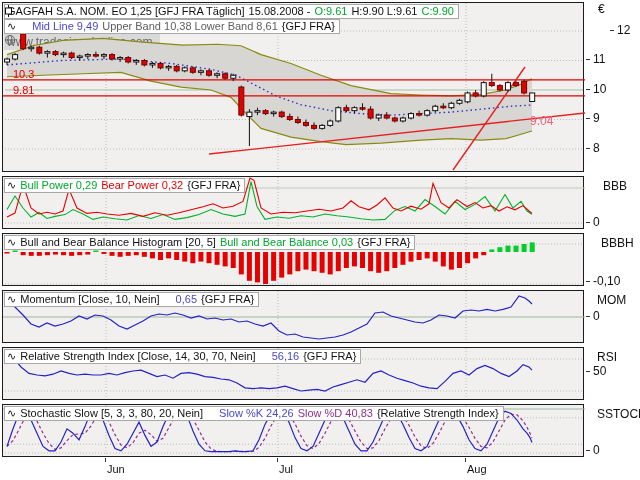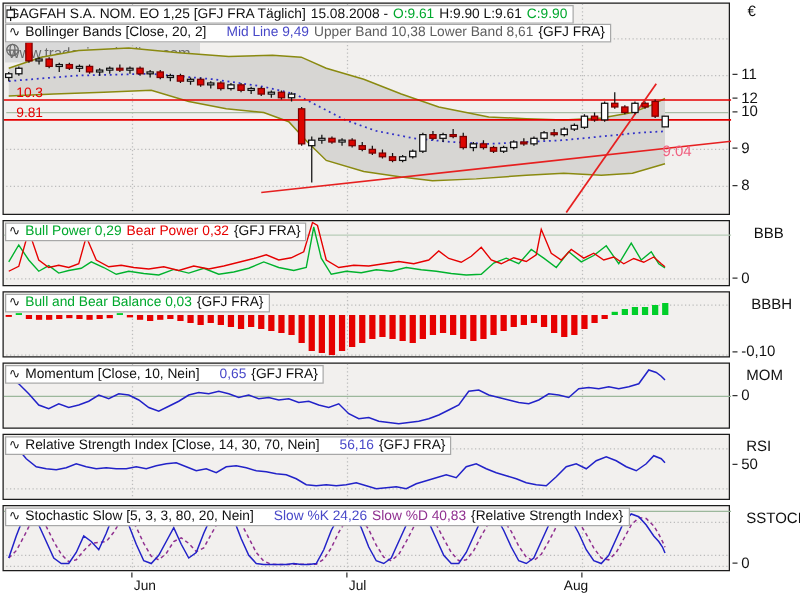--- a/index.html
+++ b/index.html
@@ -44,21 +44,20 @@
         <rect x="0.5" y="3" width="6" height="6" fill="#fff" stroke="#111"></rect>
       </svg>
       <span>GAGFAH S.A. NOM.  EO 1,25 [GFJ FRA  Täglich]</span>
       <span>15.08.2008 -</span>
       <span class="c-green">O:9.61</span>
       <span>H:9.90 L:9.61</span>
       <span class="c-green">C:9.90</span>
     </div>
     <div class="legend" style="left:1px;top:16px;">
       <span class="wv">∿</span>
-      <span>Bollinger Bands [Close, 20, 2]</span>
       <span class="c-blue">Mid Line 9,49</span>
       <span class="c-grey">Upper Band 10,38 Lower Band 8,61</span>
       <span>{GFJ FRA}</span>
     </div>
   <svg width="582" height="170">
         <line x1="103" y1="0" x2="103" y2="168" stroke="#bcbcbc" stroke-width="1" stroke-dasharray="1,2"></line>
         <line x1="275" y1="0" x2="275" y2="168" stroke="#bcbcbc" stroke-width="1" stroke-dasharray="1,2"></line>
         <line x1="463" y1="0" x2="463" y2="168" stroke="#bcbcbc" stroke-width="1" stroke-dasharray="1,2"></line>
         <line x1="2" y1="28" x2="580" y2="28" stroke="#bcbcbc" stroke-width="1" stroke-dasharray="1,2"></line>
         <line x1="2" y1="57.5" x2="580" y2="57.5" stroke="#bcbcbc" stroke-width="1" stroke-dasharray="1,2"></line>
@@ -225,20 +224,21 @@
         <line x1="2" y1="46" x2="580" y2="46" stroke="#bcbcbc" stroke-width="1" stroke-dasharray="1,2"></line>
         <line x1="0" y1="11" x2="582" y2="11" stroke="#b7cdb7" stroke-width="1"></line>
         <polyline points="4,32.5 12,19 20,31 28,40 36,35.5 44,41.5 52,39.4 62,37.6 70,32.5 80,37 90,42.4 100,40 112,41.8 124,43 136,38.5 148,41.5 160,37.6 172,42.4 184,40.6 196,37.6 208,32.5 220,37 232,39.4 242,37 248,4.600000000000001 254,29.5 262,42.4 274,40 286,41.2 298,38.8 310,40 322,37 334,38.8 346,40 358,41.8 370,43 382,42.4 392,33.4 402,29.5 412,34 422,22.599999999999998 432,29.5 442,37 452,24.400000000000002 462,32.5 472,27.4 482,19.6 492,34 502,17.5 510,31 518,24.400000000000002 524,34 529,37.3" fill="none" stroke="#00b22d" stroke-width="1.1"></polyline>
         <polyline points="4,40 12,36.1 20,7.600000000000001 28,31 36,37 44,35.2 52,37 60,34 66,12.399999999999999 74,31 84,36.4 94,35.2 104,37 116,38.2 128,36.4 140,39.4 152,35.8 164,38.2 176,35.8 188,32.8 200,29.799999999999997 210,26.8 220,31 230,29.2 240,24.400000000000002 247,1 251,3.4000000000000057 258,31 268,37 280,35.2 292,35.8 304,34 316,32.2 328,34 340,31 348,23.8 356,29.799999999999997 366,32.8 374,28 382,20.8 390,31 398,34 408,29.2 418,32.2 426,26.8 430,6.399999999999999 438,25.599999999999998 446,31 454,22.599999999999998 464,29.5 472,25.599999999999998 480,31 488,28.6 496,34 504,29.799999999999997 512,32.8 520,28.6 526,34 529,36.4" fill="none" stroke="#e60000" stroke-width="1.1"></polyline>
       </svg>
     </div>
 
   <div class="panel" id="p-bbbh" style="top:233px;height:53px;">
     <div class="legend" style="left:1px;top:1px;">
       <span class="wv">∿</span>
+      <span>Bull and Bear Balance Histogram [20, 5]</span>
       <span class="c-green">Bull and Bear Balance 0,03</span>
       <span>{GFJ FRA}</span>
     </div>
   <svg width="582" height="53">
         <line x1="103" y1="0" x2="103" y2="51" stroke="#bcbcbc" stroke-width="1" stroke-dasharray="1,2"></line>
         <line x1="275" y1="0" x2="275" y2="51" stroke="#bcbcbc" stroke-width="1" stroke-dasharray="1,2"></line>
         <line x1="463" y1="0" x2="463" y2="51" stroke="#bcbcbc" stroke-width="1" stroke-dasharray="1,2"></line>
         <line x1="2" y1="10" x2="580" y2="10" stroke="#bcbcbc" stroke-width="1" stroke-dasharray="1,2"></line>
         <line x1="2" y1="50" x2="580" y2="50" stroke="#bcbcbc" stroke-width="1" stroke-dasharray="1,2"></line>
         <rect x="1.5" y="18" width="5" height="1.5" fill="#e60000"></rect>
@@ -364,33 +364,33 @@
       </svg>
     </div>
 
   <div class="axis-label" style="left:598px;top:2px;">€</div>
   <div class="axis-label" style="left:603px;top:179px;">BBB</div>
   <div class="axis-label" style="left:601px;top:236px;">BBBH</div>
   <div class="axis-label" style="left:597px;top:293px;">MOM</div>
   <div class="axis-label" style="left:597px;top:350px;">RSI</div>
   <div class="axis-label" style="left:597px;top:407px;">SSTOCH</div>
   <div id="axis-right">
-      <div class="tick" style="left: 586px; top: 23px; margin-top: 48px;"><span class="dash"></span><span>12</span></div>
+      <div class="tick" style="left: 610px; top: 23px;"><span class="dash"></span><span>12</span></div>
       <div class="tick" style="left: 586px; top: 52px;"><span class="dash"></span><span>11</span></div>
       <div class="tick" style="left: 586px; top: 82px;"><span class="dash"></span><span>10</span></div>
       <div class="tick" style="left: 586px; top: 111px;"><span class="dash"></span><span>9</span></div>
       <div class="tick" style="left: 586px; top: 141px;"><span class="dash"></span><span>8</span></div>
       <div class="tick" style="left: 586px; top: 215px;"><span class="dash"></span><span>0</span></div>
       <div class="tick" style="left: 586px; top: 274px;"><span class="dash"></span><span>-0,10</span></div>
       <div class="tick" style="left: 586px; top: 309px;"><span class="dash"></span><span>0</span></div>
       <div class="tick" style="left: 586px; top: 364px;"><span class="dash"></span><span>50</span></div>
       <div class="tick" style="left: 586px; top: 443px;"><span class="dash"></span><span>0</span></div>
     </div>
   <div id="axis-bottom">
       <div class="mtick" style="left: 105px;"></div>
       <div class="mlabel" style="left: 107px;">Jun</div>
       <div class="mtick" style="left: 277px;"></div>
       <div class="mlabel" style="left: 279px;">Jul</div>
       <div class="mtick" style="left: 465px;"></div>
-      <div class="mlabel" style="left: 451px;">Aug</div>
+      <div class="mlabel" style="left: 467px;">Aug</div>
     </div>
 
 </div>
 
 </body></html>

